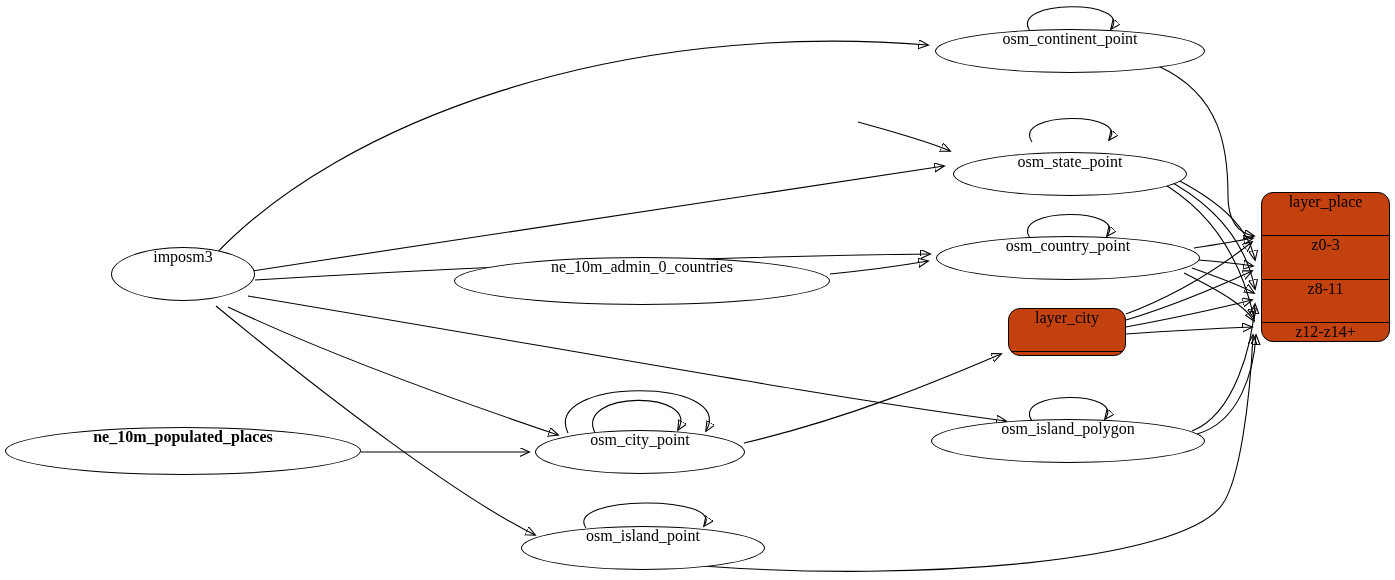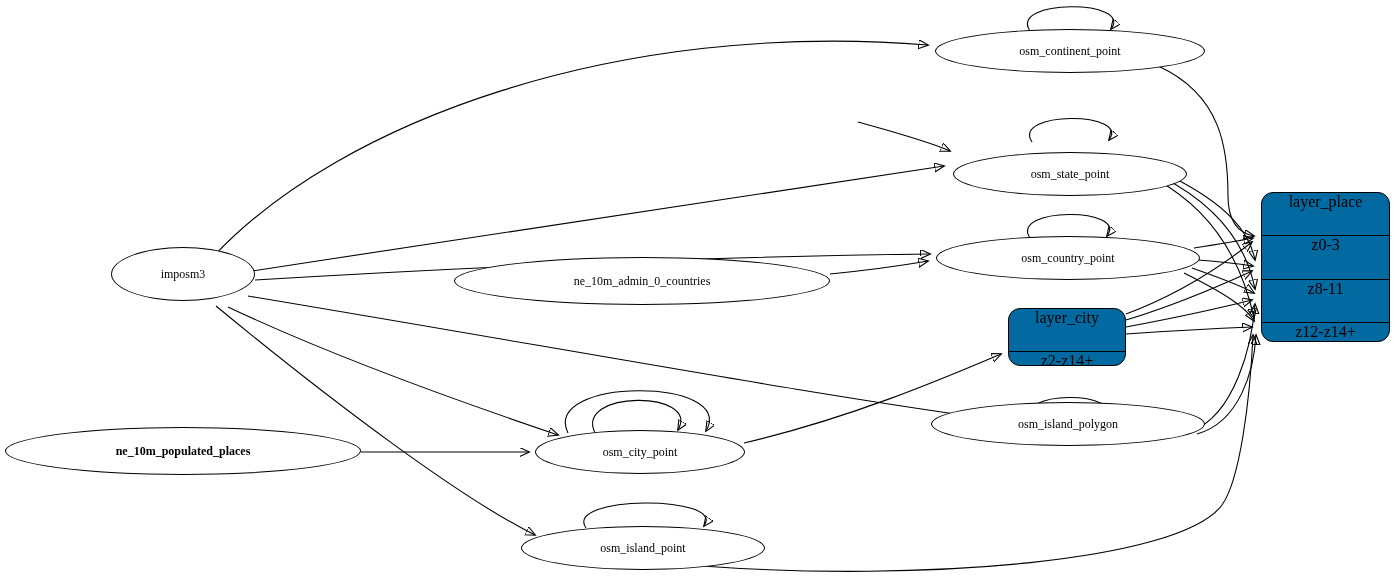--- a/index.html
+++ b/index.html
@@ -23,33 +23,33 @@
     stroke-width: 1.1;
   }
   .ellipse {
     position: absolute;
     z-index: 2;
     box-sizing: border-box;
     border: 1.2px solid #000000;
     border-radius: 50%;
     background: #ffffff;
     display: flex;
-    align-items: center;
+    align-items: flex-start;
     justify-content: center;
-    font-size: 12px;
+    font-size: 16px;
     color: #000000;
     white-space: nowrap;
   }
   .record {
     position: absolute;
     z-index: 2;
     box-sizing: border-box;
     border: 1.4px solid #000000;
     border-radius: 12px;
-    background: #0369a1;
+    background: #c2410c;
     overflow: hidden;
     display: flex;
     flex-direction: column;
     font-size: 16px;
     color: #000000;
     font-family: Liberation Serif, serif;
   }
   .record .rrow {
     flex: 1 1 auto;
     display: flex;
@@ -131,29 +131,29 @@
   </div>
 
   <div class="ellipse" style="left:535px; top:430px; width:210px; height:44px;">
     <span>osm_city_point</span>
   </div>
 
   <div class="ellipse" style="left:936px; top:236px; width:264px; height:44px;">
     <span>osm_country_point</span>
   </div>
 
-  <div class="ellipse" style="left:931px; top:402px; width:274px; height:44px;">
+  <div class="ellipse" style="left:931px; top:419px; width:274px; height:44px;">
     <span>osm_island_polygon</span>
   </div>
 
   <div class="ellipse" style="left:521px; top:526px; width:244px; height:44px;">
     <span>osm_island_point</span>
   </div>
 
-  <div class="record" style="left:1008px; top:308px; width:118px; height:58px;">
+  <div class="record" style="left:1008px; top:308px; width:118px; height:48px;">
     <div class="rrow">layer_city</div>
     <div class="rrow">z2-z14+</div>
   </div>
 
   <div class="record" style="left:1261px; top:192px; width:129px; height:150px;">
     <div class="rrow">layer_place</div>
     <div class="rrow">z0-3</div>
     <div class="rrow">z8-11</div>
     <div class="rrow">z12-z14+</div>
   </div>

